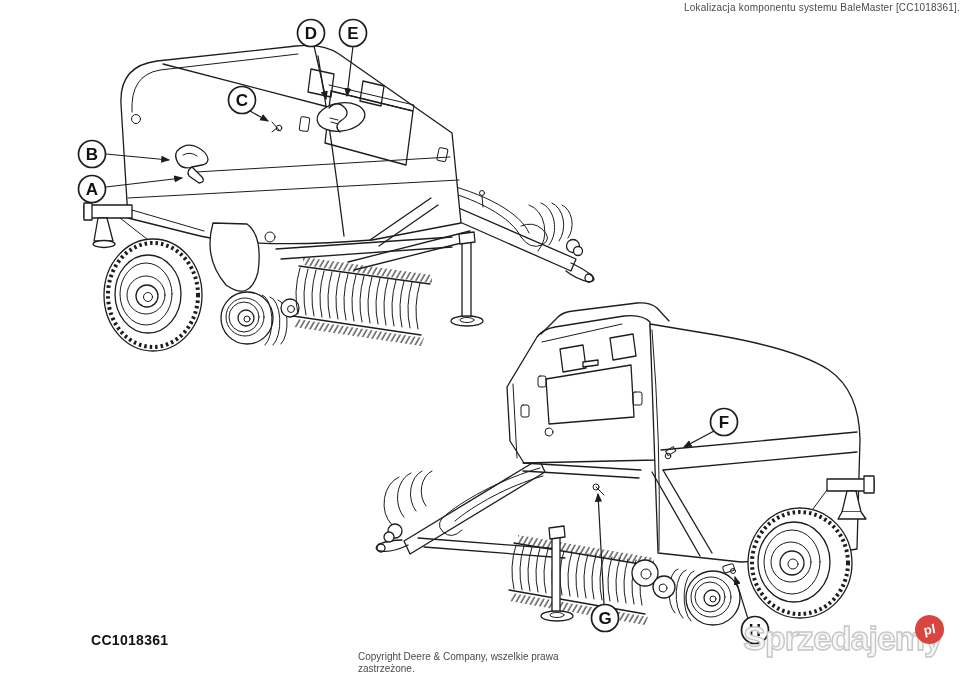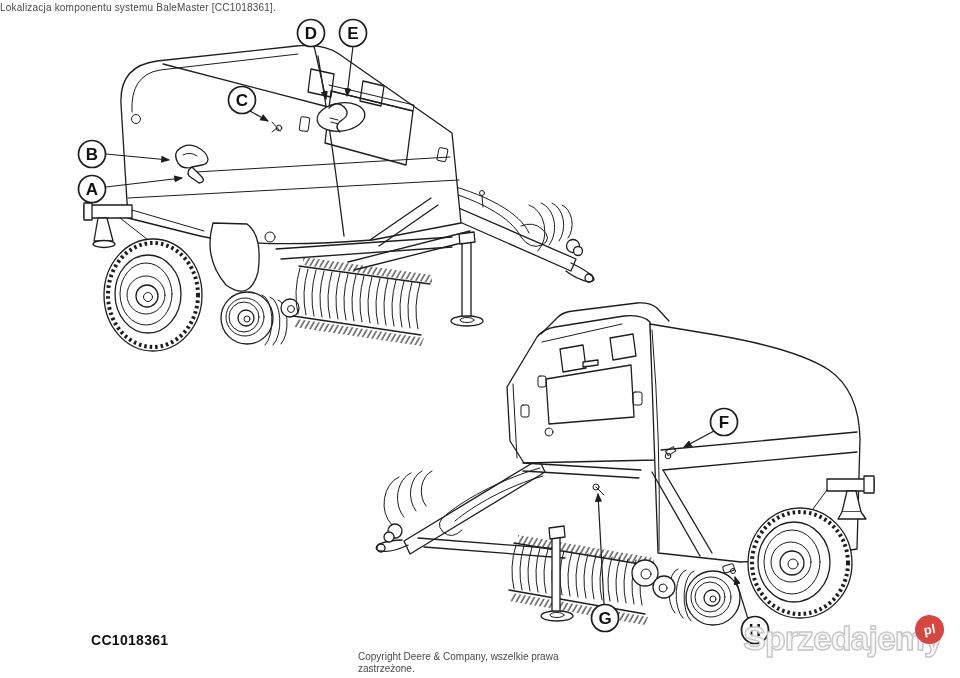--- a/index.html
+++ b/index.html
@@ -1,18 +1,18 @@
 <!DOCTYPE html>
 <html><head>
 <meta charset="utf-8">
 <style>
   html,body{margin:0;padding:0;background:#fff;}
   #page{position:relative;width:960px;height:678px;background:#fff;overflow:hidden;
         font-family:"Liberation Sans",sans-serif;}
-  .caption{position:absolute;top:2px;left:0;right:0;text-align:left;
+  .caption{position:absolute;top:2px;left:0;right:0;text-align:right;
            font-size:10px;color:#4a4a4a;letter-spacing:.2px;}
   #diagram{position:absolute;left:0;top:0;}
   .ln{fill:none;stroke:#1d1d1d;stroke-width:1.3;stroke-linecap:round;stroke-linejoin:round;}
   .fl{fill:#fff;stroke:#1d1d1d;stroke-width:1.3;stroke-linejoin:round;}
   .thin{fill:none;stroke:#1d1d1d;stroke-width:1;stroke-linecap:round;}
   .tread{fill:none;stroke:#1d1d1d;stroke-width:4;stroke-dasharray:2.5 3;}
   .leader{fill:none;stroke:#1d1d1d;stroke-width:1.2;}
   .co{fill:#fff;stroke:#1d1d1d;stroke-width:1.7;}
   .cl{font-family:"Liberation Sans",sans-serif;font-size:17px;font-weight:bold;
       fill:#111;text-anchor:middle;}

